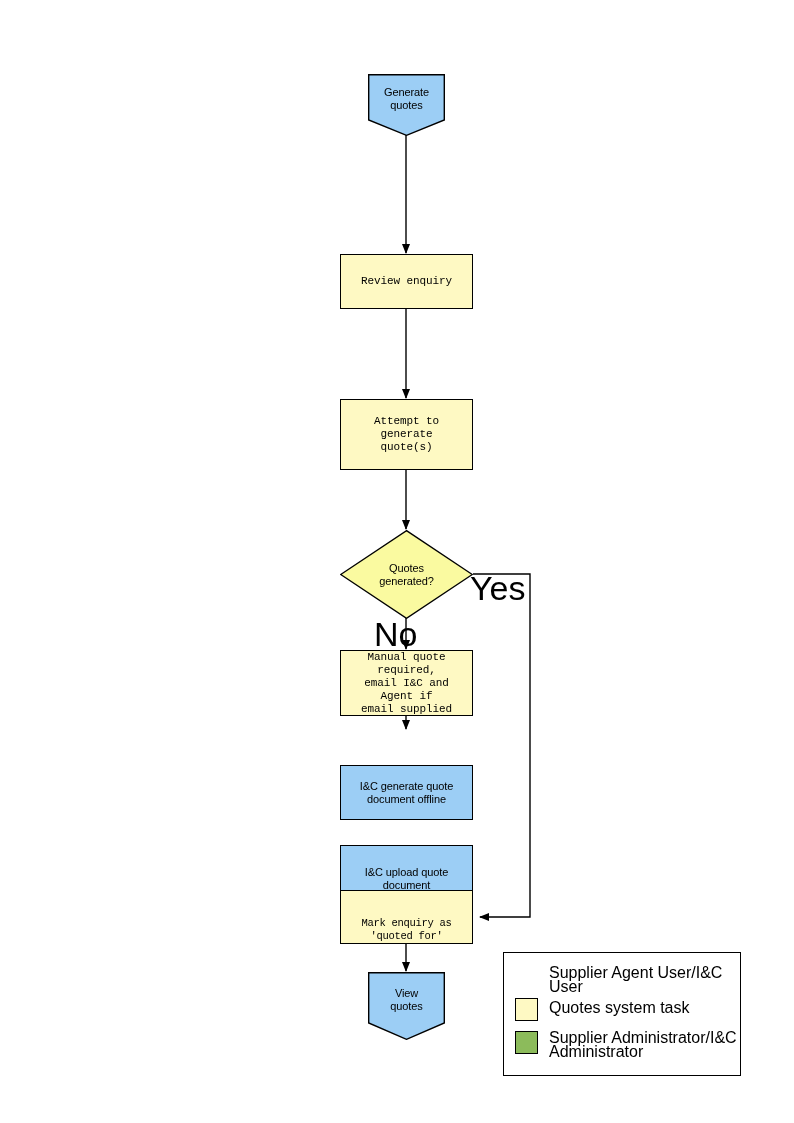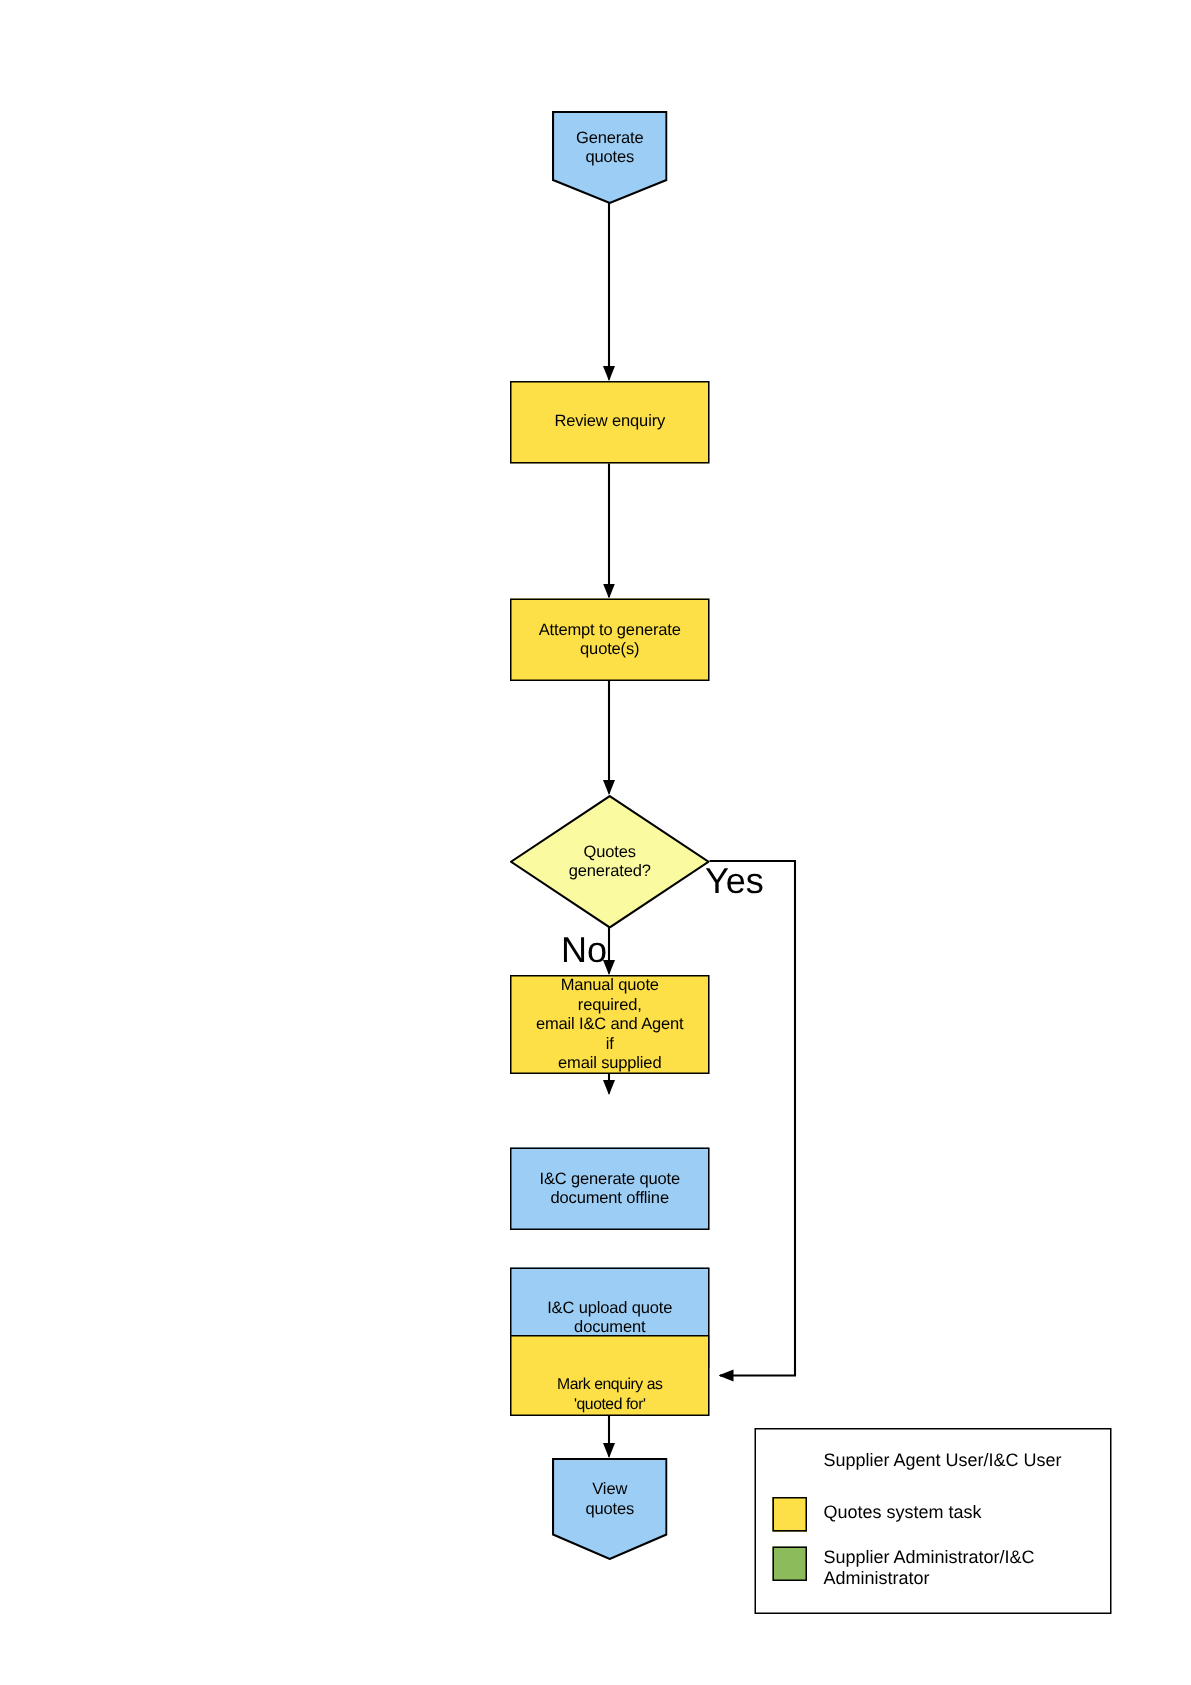--- a/index.html
+++ b/index.html
@@ -36,21 +36,21 @@
   .node-label {
     display: block;
     width: 100%;
     padding: 0 16px;
     white-space: pre-line;
   }
   .rect-node {
     border: 1px solid #000000;
   }
   .fill-blue { background: #9CCEF5; margin-top: 35px; }
-  .fill-yellow { background: #fde047; }
+  .fill-yellow { background: #fef9c3; font-family: Liberation Mono, monospace; }
   .fill-green { background: #8CBB5B; }
 
   .pentagon-node {
     background: transparent;
     border: none;
   }
   .pentagon-node .pent-shape {
     position: absolute;
     left: 0; top: 0;
     width: 100%;
@@ -72,21 +72,21 @@
     width: 100%;
     height: 100%;
   }
   .diamond-node .node-label {
     position: relative;
     z-index: 2;
   }
 
   .branch-label {
     position: absolute;
-    font-size: 24px;
+    font-size: 34px;
     line-height: 26px;
     color: #000000;
     font-family: "Liberation Sans", sans-serif;
   }
 
   #legend {
     position: absolute;
     left: 503px;
     top: 952px;
     width: 238px;
@@ -103,21 +103,21 @@
   }
   .legend-swatch {
     width: 23px;
     height: 23px;
     border: 1px solid #000000;
     box-sizing: border-box;
     flex: 0 0 auto;
   }
   .legend-text {
     margin-left: 11px;
-    font-size: 12px;
+    font-size: 16px;
     line-height: 14px;
     color: #000000;
     white-space: pre-line;
     padding-top: 3px;
   }
   .legend-row.r0 { top: 10px; }
   .legend-row.r1 { top: 45px; }
   .legend-row.r2 { top: 78px; }
   .legend-row.r2 .legend-text { padding-top: 0px; }
 </style>
@@ -158,21 +158,21 @@
     <polygon points="0.7,0.7 76.3,0.7 76.3,46 38.5,61.3 0.7,46" fill="#9CCEF5" stroke="#000000" stroke-width="1.4"></polygon>
   </svg>
   <span class="node-label">Generate
 quotes</span>
 </div>
 
 <div class="node rect-node fill-yellow" style="left:340px; top:254px; width:133px; height:55px;">
   <span class="node-label">Review enquiry</span>
 </div>
 
-<div class="node rect-node fill-yellow" style="left:340px; top:399px; width:133px; height:55px;">
+<div class="node rect-node fill-yellow" style="left:340px; top:399px; width:133px; height:71px;">
   <span class="node-label">Attempt to generate
 quote(s)</span>
 </div>
 
 <div class="node diamond-node" style="left:340px; top:530px; width:133px; height:89px;">
   <svg class="dia-shape" viewBox="0 0 133 89" preserveAspectRatio="none" xmlns="http://www.w3.org/2000/svg">
     <polygon points="66.5,0.7 132.3,44.5 66.5,88.3 0.7,44.5" fill="#FAFAA0" stroke="#000000" stroke-width="1.4"></polygon>
   </svg>
   <span class="node-label">Quotes
 generated?</span>

